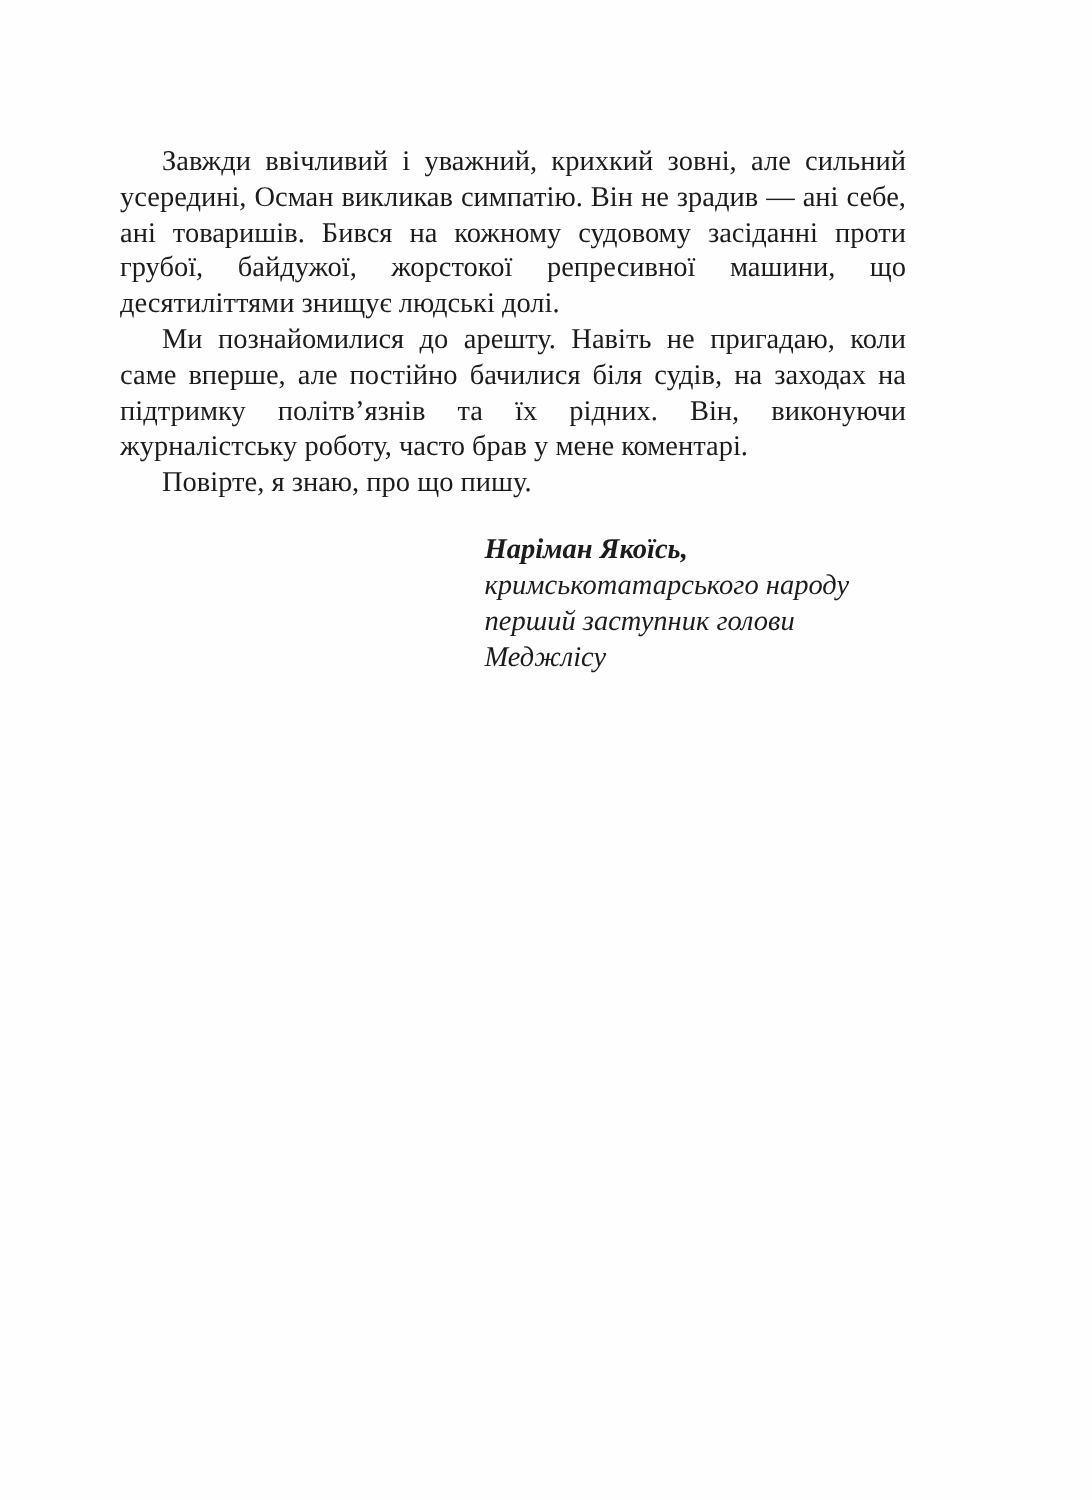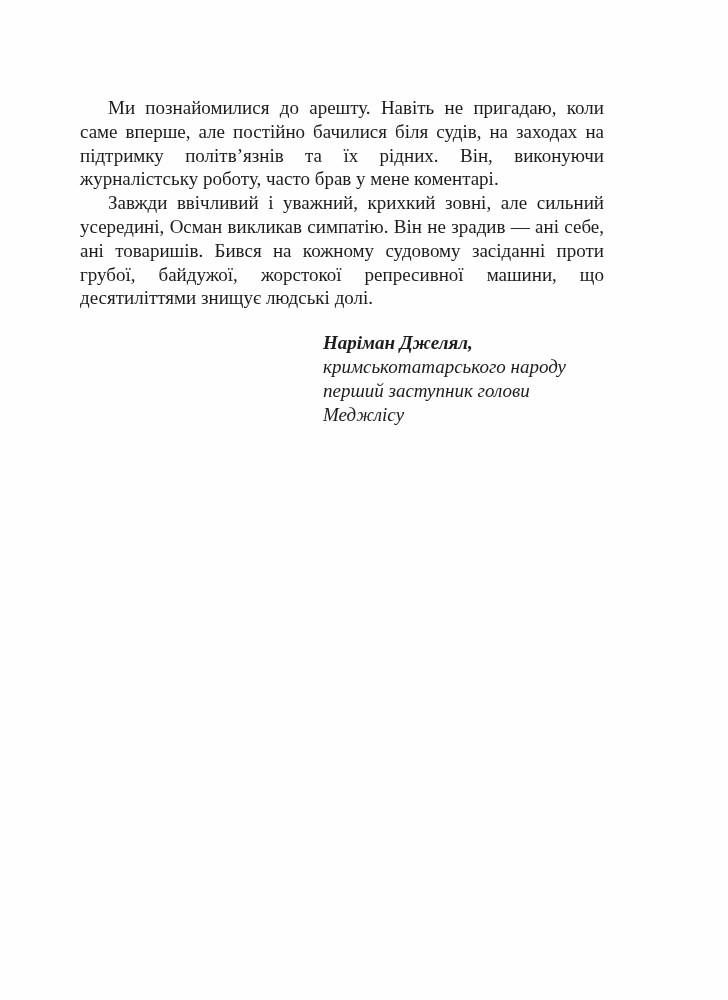--- a/index.html
+++ b/index.html
@@ -40,22 +40,23 @@
   }
   .sig-name {
     font-weight: bold;
   }
 </style>
 </head>
 <body>
 
 <div class="page">
   <div class="text-block">
+    <p>Завжди ввічливий і уважний, крихкий зовні, але сильний усе­редині, Осман викликав симпатію. Він не зрадив — ані себе, ані товаришів. Бився на кожному судовому засіданні проти грубої, байдужої, жорстокої репресивної машини, що десятиліттями знищує людські долі.</p>
     <p>Ми познайомилися до арешту. Навіть не пригадаю, коли саме вперше, але постійно бачилися біля судів, на заходах на підтримку політв’язнів та їх рідних. Він, виконуючи журналістську роботу, часто брав у мене коментарі.</p>
-    <p>Завжди ввічливий і уважний, крихкий зовні, але сильний усе­редині, Осман викликав симпатію. Він не зрадив — ані себе, ані товаришів. Бився на кожному судовому засіданні проти грубої, байдужої, жорстокої репресивної машини, що десятиліттями знищує людські долі.</p>
+    <p>Повірте, я знаю, про що пишу.</p>
 
     <div class="signature">
-      <div class="sig-name">Наріман Джелял,</div>
+      <div class="sig-name">Наріман Якоїсь,</div>
       <div class="sig-role">кримськотатарського народу</div>
       <div class="sig-role">перший заступник голови Меджлісу</div>
     </div>
   </div>
 </div>
 
 </body></html>

